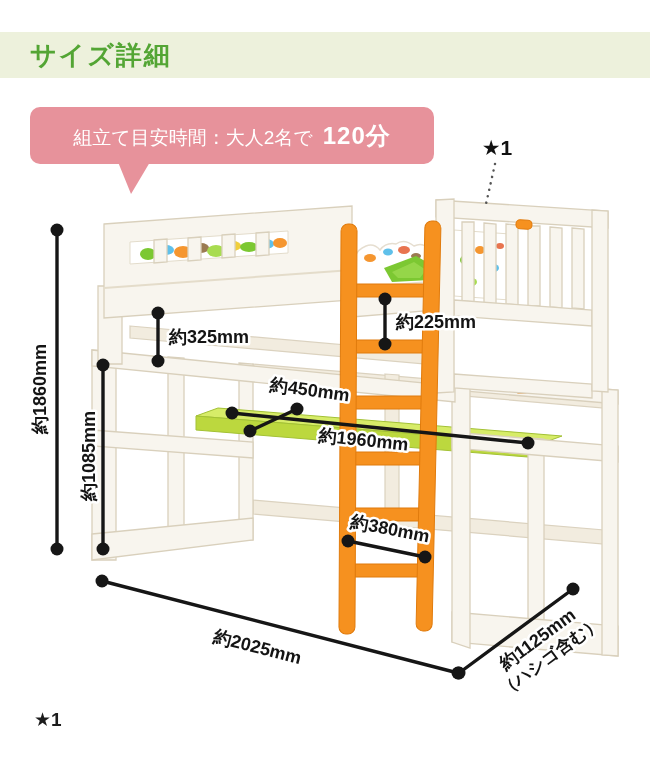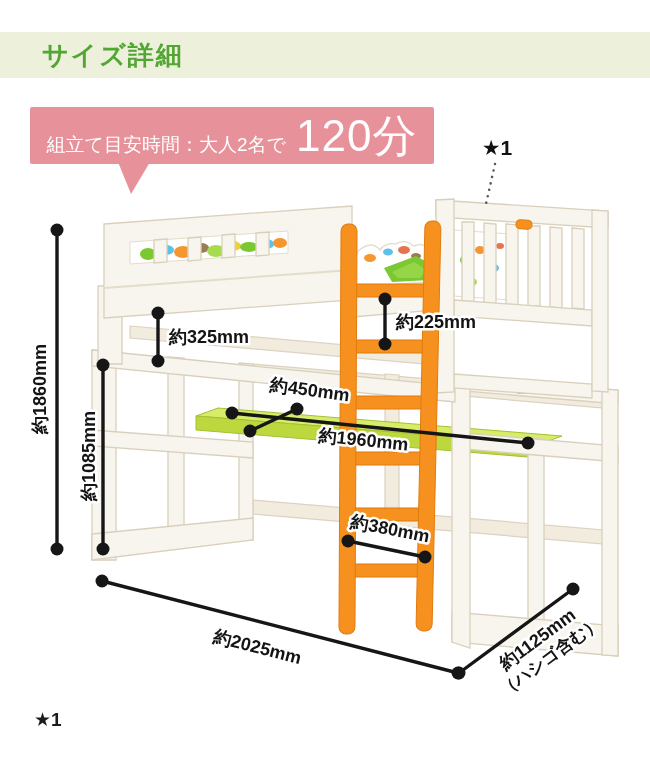--- a/index.html
+++ b/index.html
@@ -1,26 +1,26 @@
 <!DOCTYPE html>
 <html><head>
 <meta charset="utf-8">
 <style>
   html,body{margin:0;padding:0;background:#ffffff;}
   .stage{position:relative;width:650px;height:770px;background:#fff;overflow:hidden;
          font-family:"Liberation Sans","DejaVu Sans",sans-serif;}
   
   .header-bar{position:absolute;left:0;top:32px;width:650px;height:46px;background:#edf1dc;
               display:flex;align-items:center;}
-  .header-title{margin:12px;padding-left:30px;font-size:26px;font-weight:bold;color:#53a534;letter-spacing:2px;}
+  .header-title{margin:0;padding-left:30px;font-size:26px;font-weight:bold;color:#53a534;letter-spacing:2px;}
   
   .bubble{position:absolute;left:30px;top:107px;width:404px;height:57px;background:#e7929b;
-          border-radius:2px;display:flex;align-items:baseline;justify-content:center;gap:10px;color:#fff;}
+          border-radius:10px;display:flex;align-items:baseline;justify-content:center;gap:10px;color:#fff;}
   .bubble-label{font-size:19px;line-height:57px;}
-  .bubble-value{font-size:44px;font-weight:normal;line-height:57px;letter-spacing:1px;}
+  .bubble-value{font-size:24px;font-weight:bold;line-height:57px;letter-spacing:1px;}
   .bubble-tail{position:absolute;left:88px;top:55px;width:0;height:0;
                border-top:32px solid #e7929b;border-left:13px solid transparent;border-right:19px solid transparent;}
   
   .footnote{position:absolute;left:34px;top:708px;display:flex;gap:16px;
             font-size:19px;font-weight:bold;color:#1c1c1c;}
   
   .scene{position:absolute;left:0;top:0;}
   .wood{fill:#f8f5ee;stroke:#d9d0bc;stroke-width:1.3;}
   .wood-dk{fill:#f2ecdf;stroke:#dbd2bf;stroke-width:1.2;}
   .hole{fill:#ffffff;stroke:#e3dccb;stroke-width:1;}

